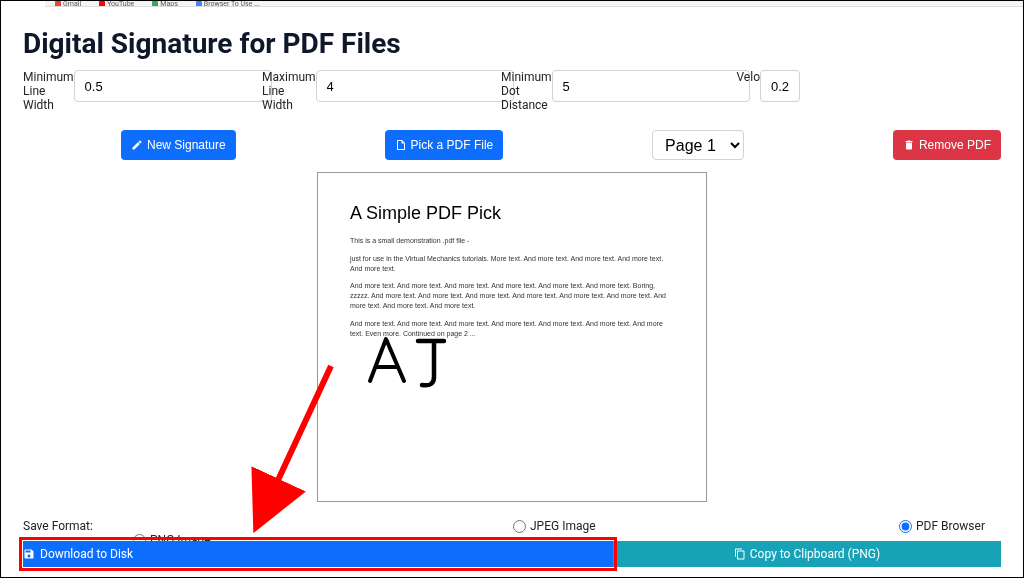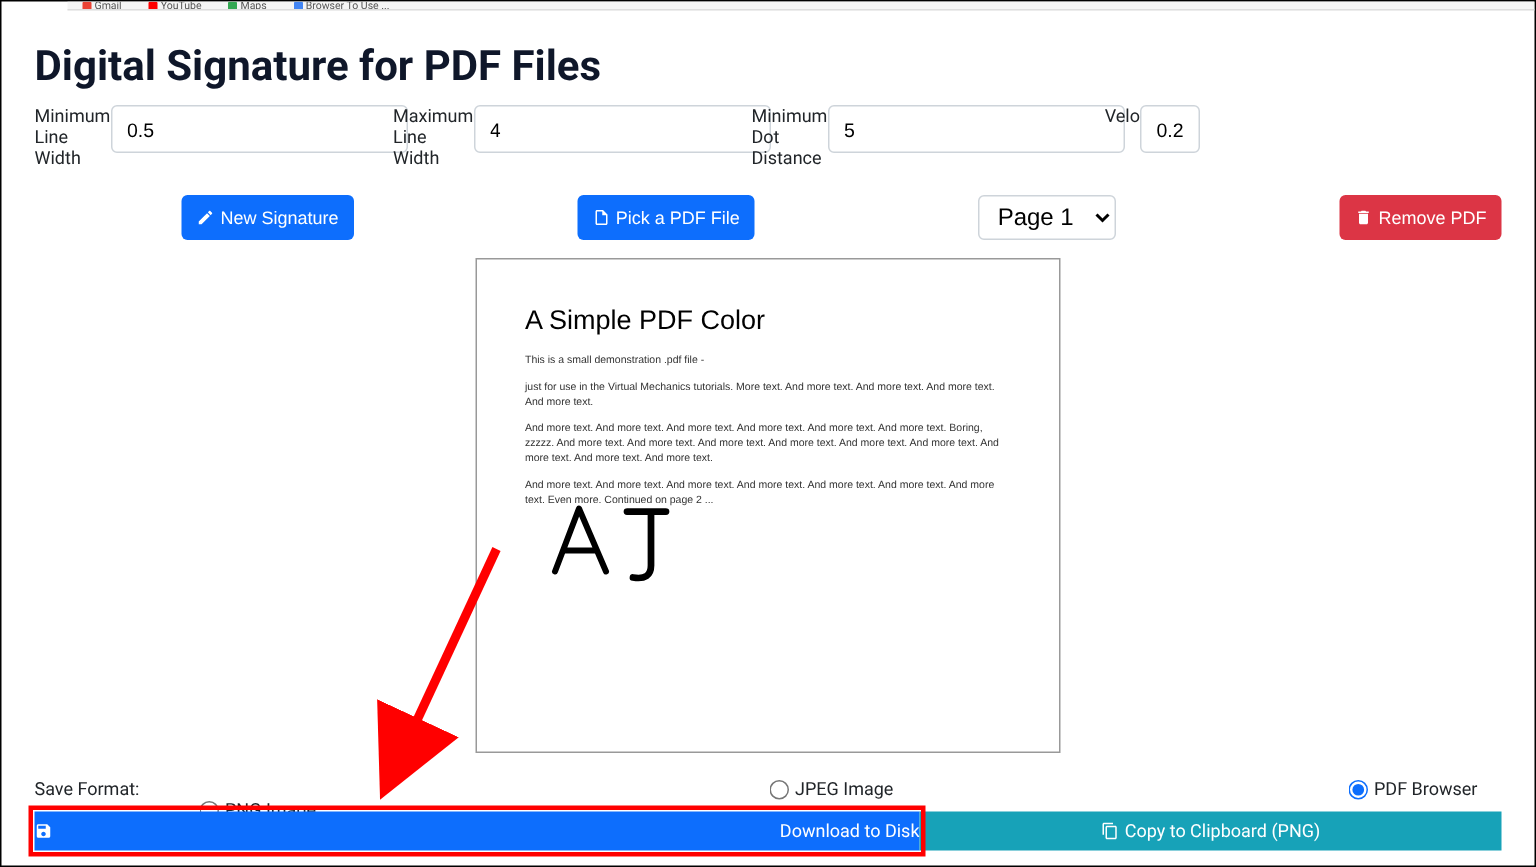--- a/index.html
+++ b/index.html
@@ -27,21 +27,21 @@
     .pdf-wrap { display: flex; justify-content: center; margin-top: 12px; }
     .pdf-page { width: 390px; height: 330px; border: 1px solid #999; background: #fff; padding: 30px 32px; position: relative; overflow: hidden; }
     .pdf-page h2 { font-family: Arial, sans-serif; font-size: 18px; font-weight: 400; margin-bottom: 12px; }
     .pdf-text { font-size: 7px; color: #333; line-height: 1.4; margin-bottom: 8px; font-family: Arial, sans-serif; }
     .signature { position: absolute; top: 160px; left: 44px; }
     .save-row { position: absolute; bottom: 44px; left: 22px; right: 22px; display: flex; align-items: center; font-size: 12px; color: #212529; }
     .save-row .lbl { margin-right: 24px; }
     .radio-wrap { display: flex; align-items: center; gap: 4px; }
     .radio-wrap input { accent-color: #0d6efd; }
     .bottom-bar { position: absolute; bottom: 10px; left: 22px; right: 22px; display: flex; height: 26px; }
-    .btn-download { flex: 0 0 590px; background: #0d6efd; color: #fff; display: flex; align-items: center; justify-content: space-between; gap: 5px; font-size: 12px; cursor: pointer; }
+    .btn-download { flex: 0 0 590px; background: #0d6efd; color: #fff; display: flex; align-items: center; justify-content: flex-start; gap: 5px; font-size: 12px; cursor: pointer; }
     .btn-copy { flex: 1; background: #17a2b8; color: #fff; display: flex; align-items: center; justify-content: center; gap: 4px; font-size: 12px; cursor: pointer; }
     .red-box { position: absolute; border: 3px solid #ff0000; pointer-events: none; }
     .arrow { position: absolute; pointer-events: none; }
     .icon-sm { width: 12px; height: 12px; fill: currentColor; }
   </style>
 </head>
 <body>
 
 <div class="bookmarks">
   <span>
@@ -103,21 +103,21 @@
     <button class="btn btn-danger">
       <svg class="icon-sm" viewBox="0 0 24 24">
           <path d="M6 19c0 1.1.9 2 2 2h8c1.1 0 2-.9 2-2V7H6v12zM19 4h-3.5l-1-1h-5l-1 1H5v2h14V4z"></path>
         </svg>
       <span>Remove PDF</span>
     </button>
   </div>
 
   <div class="pdf-wrap">
     <div class="pdf-page">
-      <h2>A Simple PDF Color</h2>
+      <h2>A Simple PDF Pick</h2>
       <p class="pdf-text">This is a small demonstration .pdf file -</p>
       <p class="pdf-text">just for use in the Virtual Mechanics tutorials. More text. And more text. And more text. And more text. And more text.</p>
       <p class="pdf-text">And more text. And more text. And more text. And more text. And more text. And more text. Boring, zzzzz. And more text. And more text. And more text. And more text. And more text. And more text. And more text. And more text. And more text.</p>
       <p class="pdf-text">And more text. And more text. And more text. And more text. And more text. And more text. And more text. Even more. Continued on page 2 ...</p>
       <svg class="signature" width="120" height="60" viewBox="0 0 120 60">
         <path d="M 8 48 L 24 6 L 42 48 M 14 34 L 36 34" stroke="#000" stroke-width="4" fill="none" stroke-linecap="round" stroke-linejoin="round"></path>
         <path d="M 56 8 L 82 8 M 72 8 L 72 44 Q 72 54 60 52" stroke="#000" stroke-width="4.5" fill="none" stroke-linecap="round" stroke-linejoin="round"></path>
       </svg>
     </div>
   </div>

